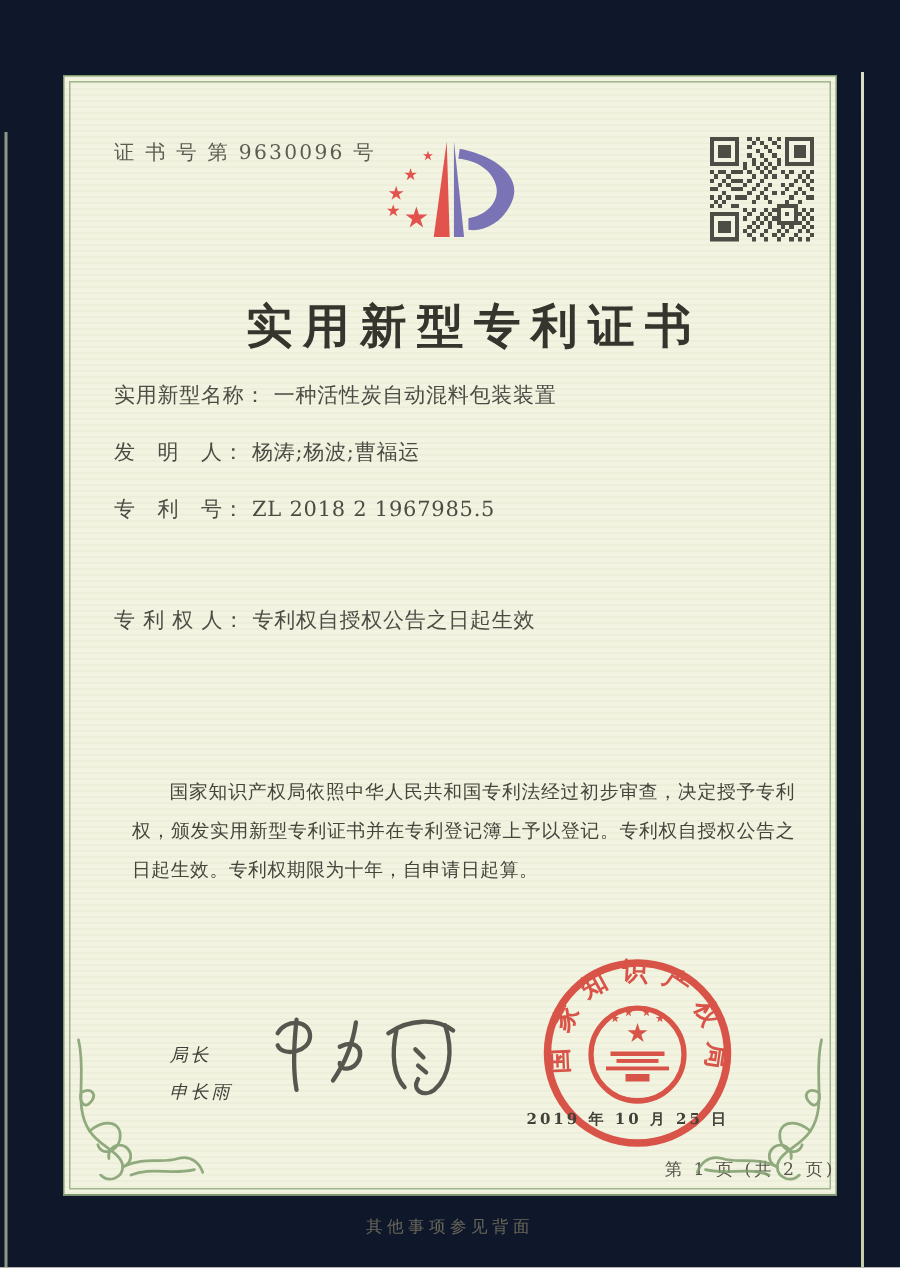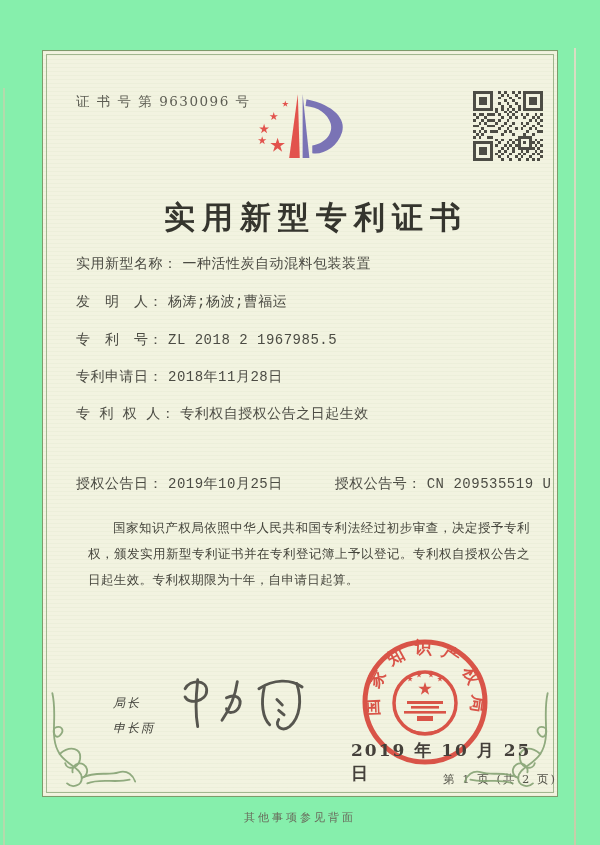--- a/index.html
+++ b/index.html
@@ -1,18 +1,18 @@
 <!DOCTYPE html>
 <html><head>
 <meta charset="utf-8">
 <style>
   html,body{margin:0;padding:0;background:#e8e6da;}
   .page{
     position:relative; width:600px; height:845px; margin:0 auto;
-    background:#86efac; overflow:hidden;
+    background:#0f172a; overflow:hidden;
     font-family:"DejaVu Serif","Liberation Serif",serif;
   }
   .page-edge-right{position:absolute; top:48px; bottom:0; left:574px; width:2px;
     background:linear-gradient(#d9ddc3,#c6cda9);}
   .page-edge-left{position:absolute; top:88px; bottom:0; left:3px; width:2px;
     background:#c8d2ad; opacity:.7;}
 
   
   .inner{
     position:absolute; left:42px; top:50px; width:514px; height:745px;
@@ -28,37 +28,37 @@
     letter-spacing:1.5px;}
 
   .logo{position:absolute; left:191px; top:26px; width:145px; height:106px;}
   .qr{position:absolute; left:430px; top:40px; width:70px; height:70px;}
 
   .title{position:absolute; left:0; top:130px; width:100%; margin:16px;
     text-align:center; font-size:31px; font-weight:600; color:#35352e;
     letter-spacing:7px;}
 
   .frow{position:absolute; left:33px; white-space:nowrap; font-size:14px;
-    color:#4c4c44; letter-spacing:.5px;font-family:Liberation Mono, monospace;}
+    color:#4c4c44; letter-spacing:.5px;}
   .frow .val{margin-left:5px;}
   .r1{top:204px}.r2{top:242px}.r3{top:280px}.r4{top:317px}.r5{top:354px}.r6{top:389px}
   .grant{top:424px}
   .grant .gap{display:inline-block; width:52px;}
 
   .paras{position:absolute; left:33px; top:452px; width:466px;
     font-size:12.5px; line-height:26px; color:#45453c; letter-spacing:.4px;
     text-align:justify;}
   .paras p{margin:12px; text-indent:2em;}
 
   .signer{position:absolute; left:70px; top:640px; font-size:12px; color:#3f3f38;
     line-height:25px; letter-spacing:2px;font-style:italic;}
   .signature{position:absolute; left:124px; top:618px; width:146px; height:72px;}
 
   .seal{position:absolute; left:297px; top:566px; width:170px; height:170px; opacity:.92;}
-  .seal-date{position:absolute; left:308px; top:688px; font-size:17px; font-weight:700;
+  .seal-date{position:absolute; left:308px; top:688px; font-size:10px; font-weight:700;
     color:#44403a; letter-spacing:2px; z-index:3;}
 
   .page-info{position:absolute; left:0; top:721px; width:100%; text-align:right;
     font-size:11.5px; color:#55554a; letter-spacing:2px;}
 
   .flourish{position:absolute; bottom:2px; width:92px; height:104px; opacity:.85;}
   .fl-left{left:2px;}
   .fl-right{right:2px; transform:scaleX(-1);}
 
   .back-note{position:absolute; left:0; top:810px; width:100%; text-align:center;
@@ -122,30 +122,24 @@
 
     <div class="frow r1">
       <span class="lbl">实用新型名称：</span><span class="val">一种活性炭自动混料包装装置</span>
     </div>
     <div class="frow r2">
       <span class="lbl">发　明　人：</span><span class="val">杨涛;杨波;曹福运</span>
     </div>
     <div class="frow r3">
       <span class="lbl">专　利　号：</span><span class="val">ZL 2018 2 1967985.5</span>
     </div>
-    <div class="frow r4">
-      <span class="lbl">专利申请日：</span><span class="val">2018年11月28日</span>
-    </div>
     <div class="frow r5">
       <span class="lbl">专 利 权 人：</span><span class="val">专利权自授权公告之日起生效</span>
     </div>
 
-    <div class="frow grant">
-      <span class="lbl">授权公告日：</span><span class="val">2019年10月25日</span><span class="gap"></span><span class="lbl">授权公告号：</span><span class="val">CN 209535519 U</span>
-    </div>
 
     <div class="paras">
       <p>国家知识产权局依照中华人民共和国专利法经过初步审查，决定授予专利权，颁发实用新型专利证书并在专利登记簿上予以登记。专利权自授权公告之日起生效。专利权期限为十年，自申请日起算。</p>
     </div>
 
     <div class="signer">
       <div>局长</div>
       <div>申长雨</div>
     </div>
 

